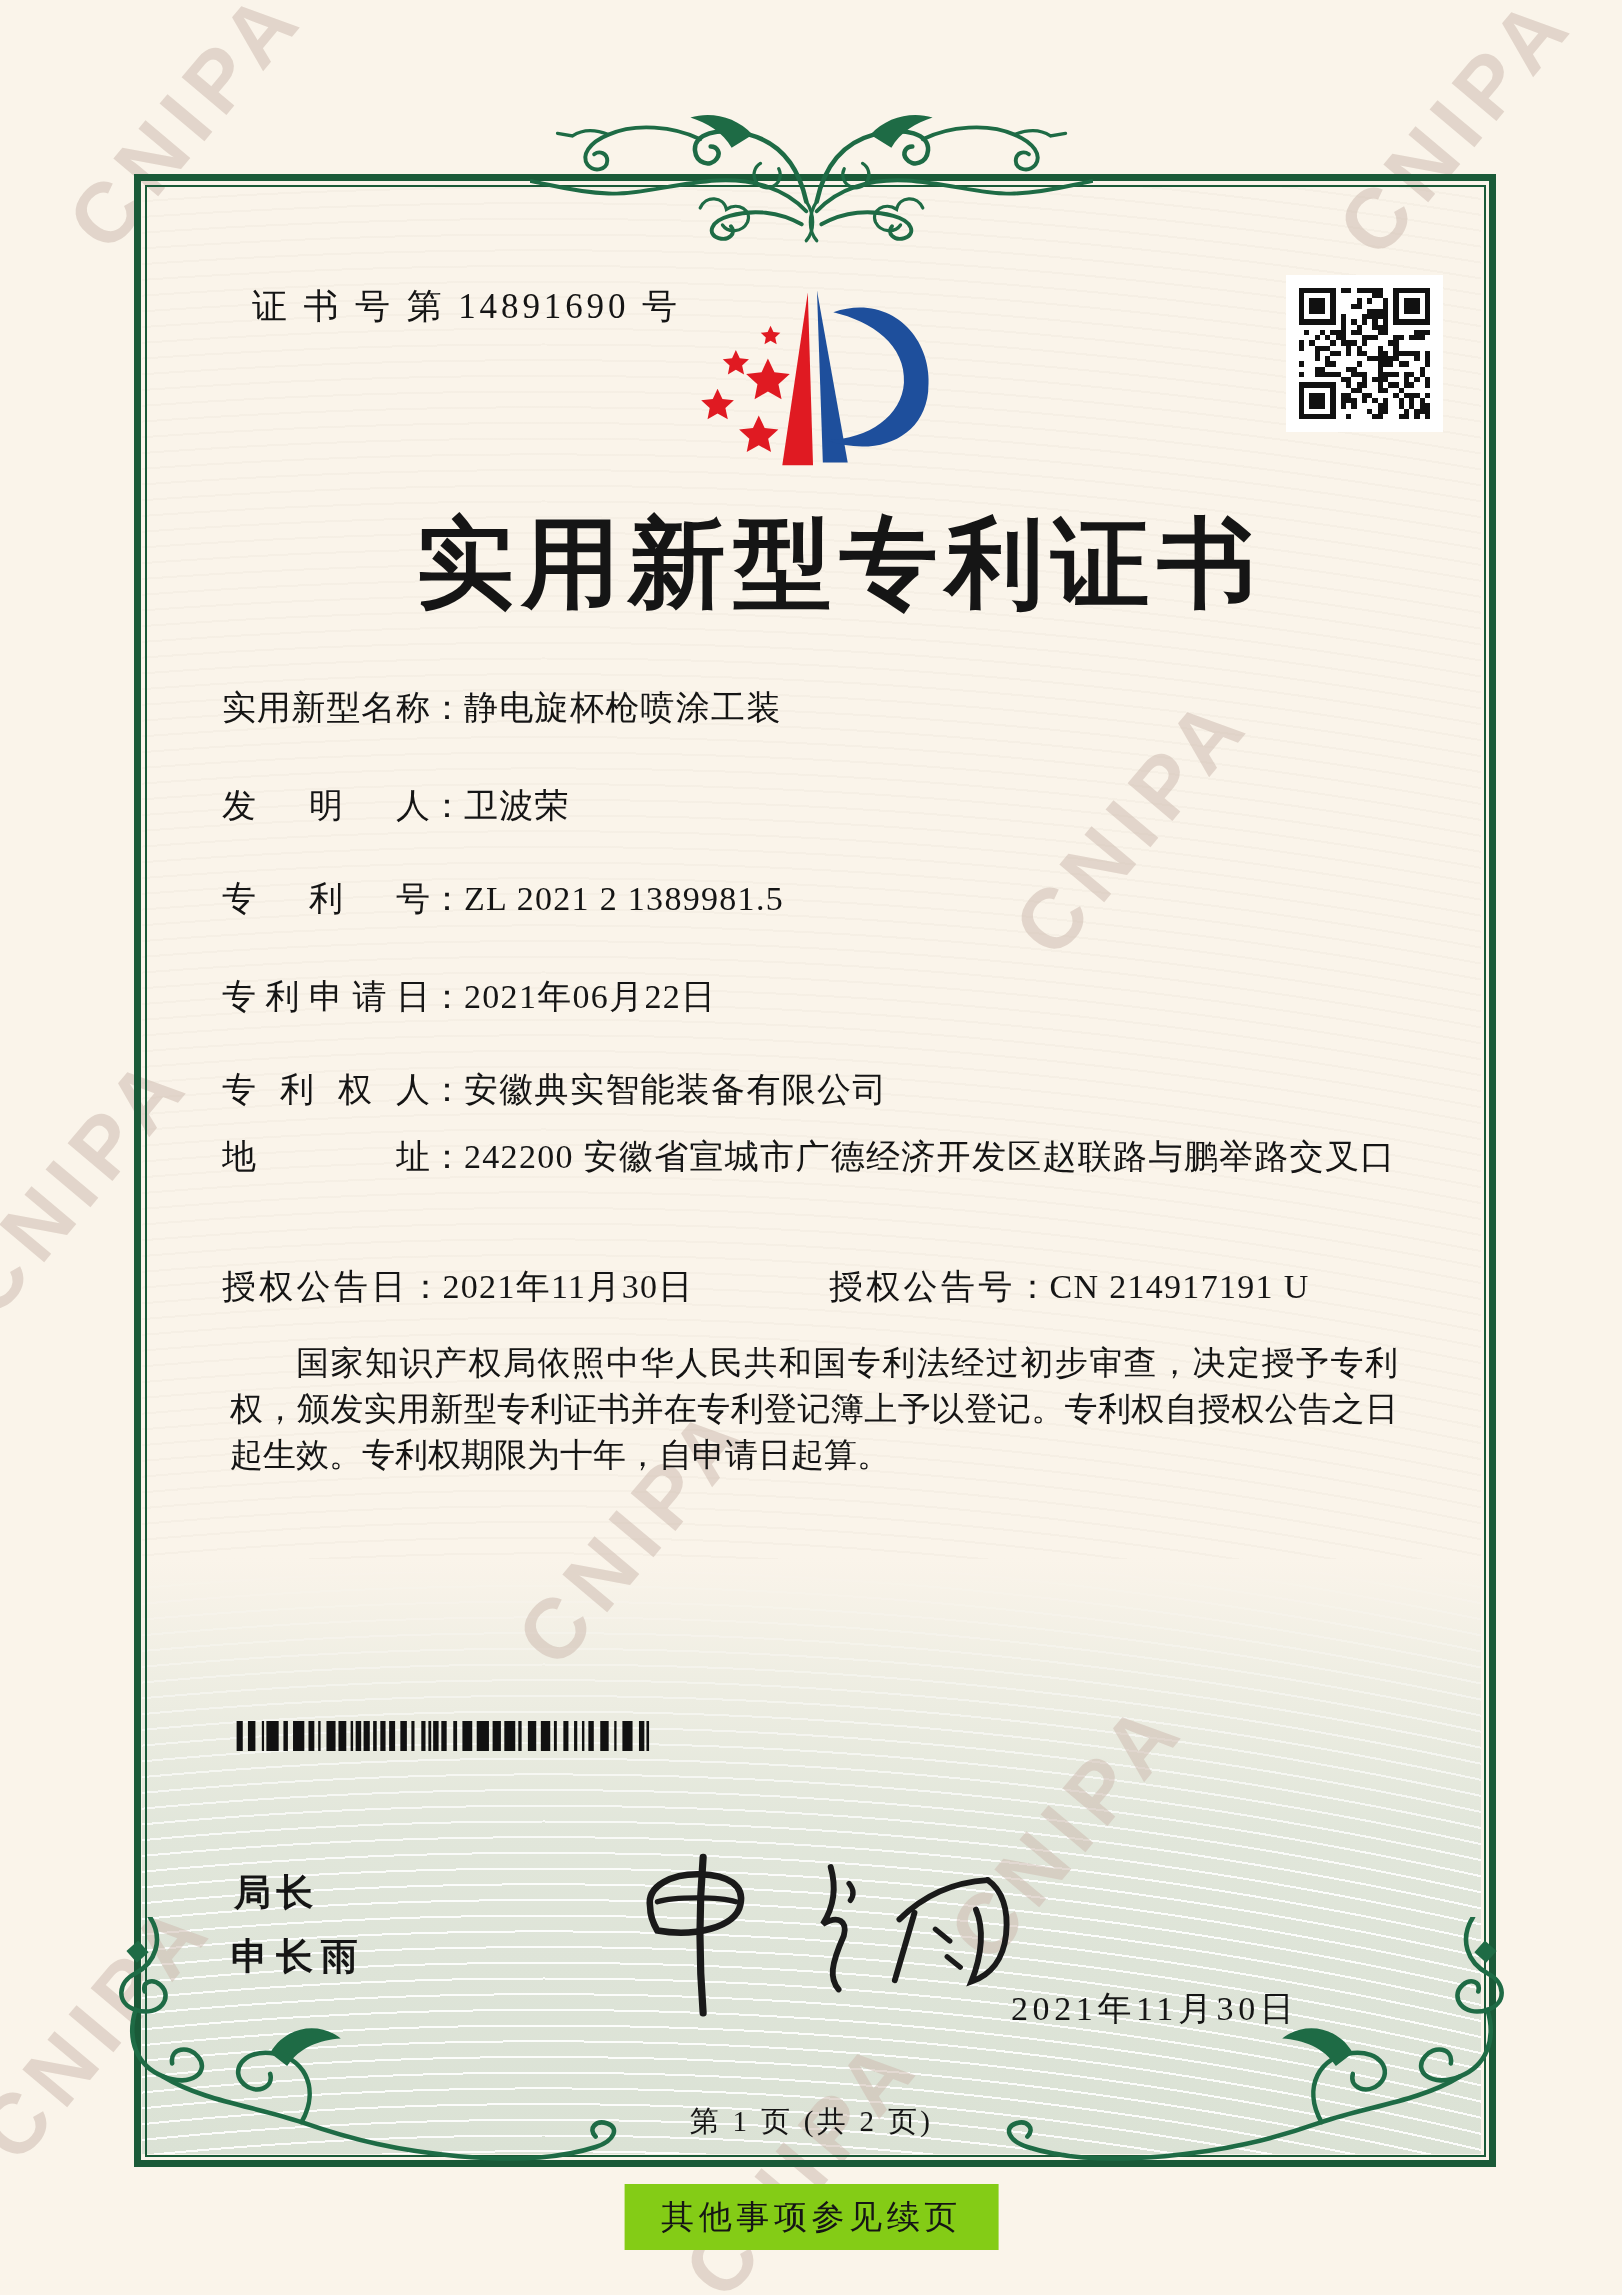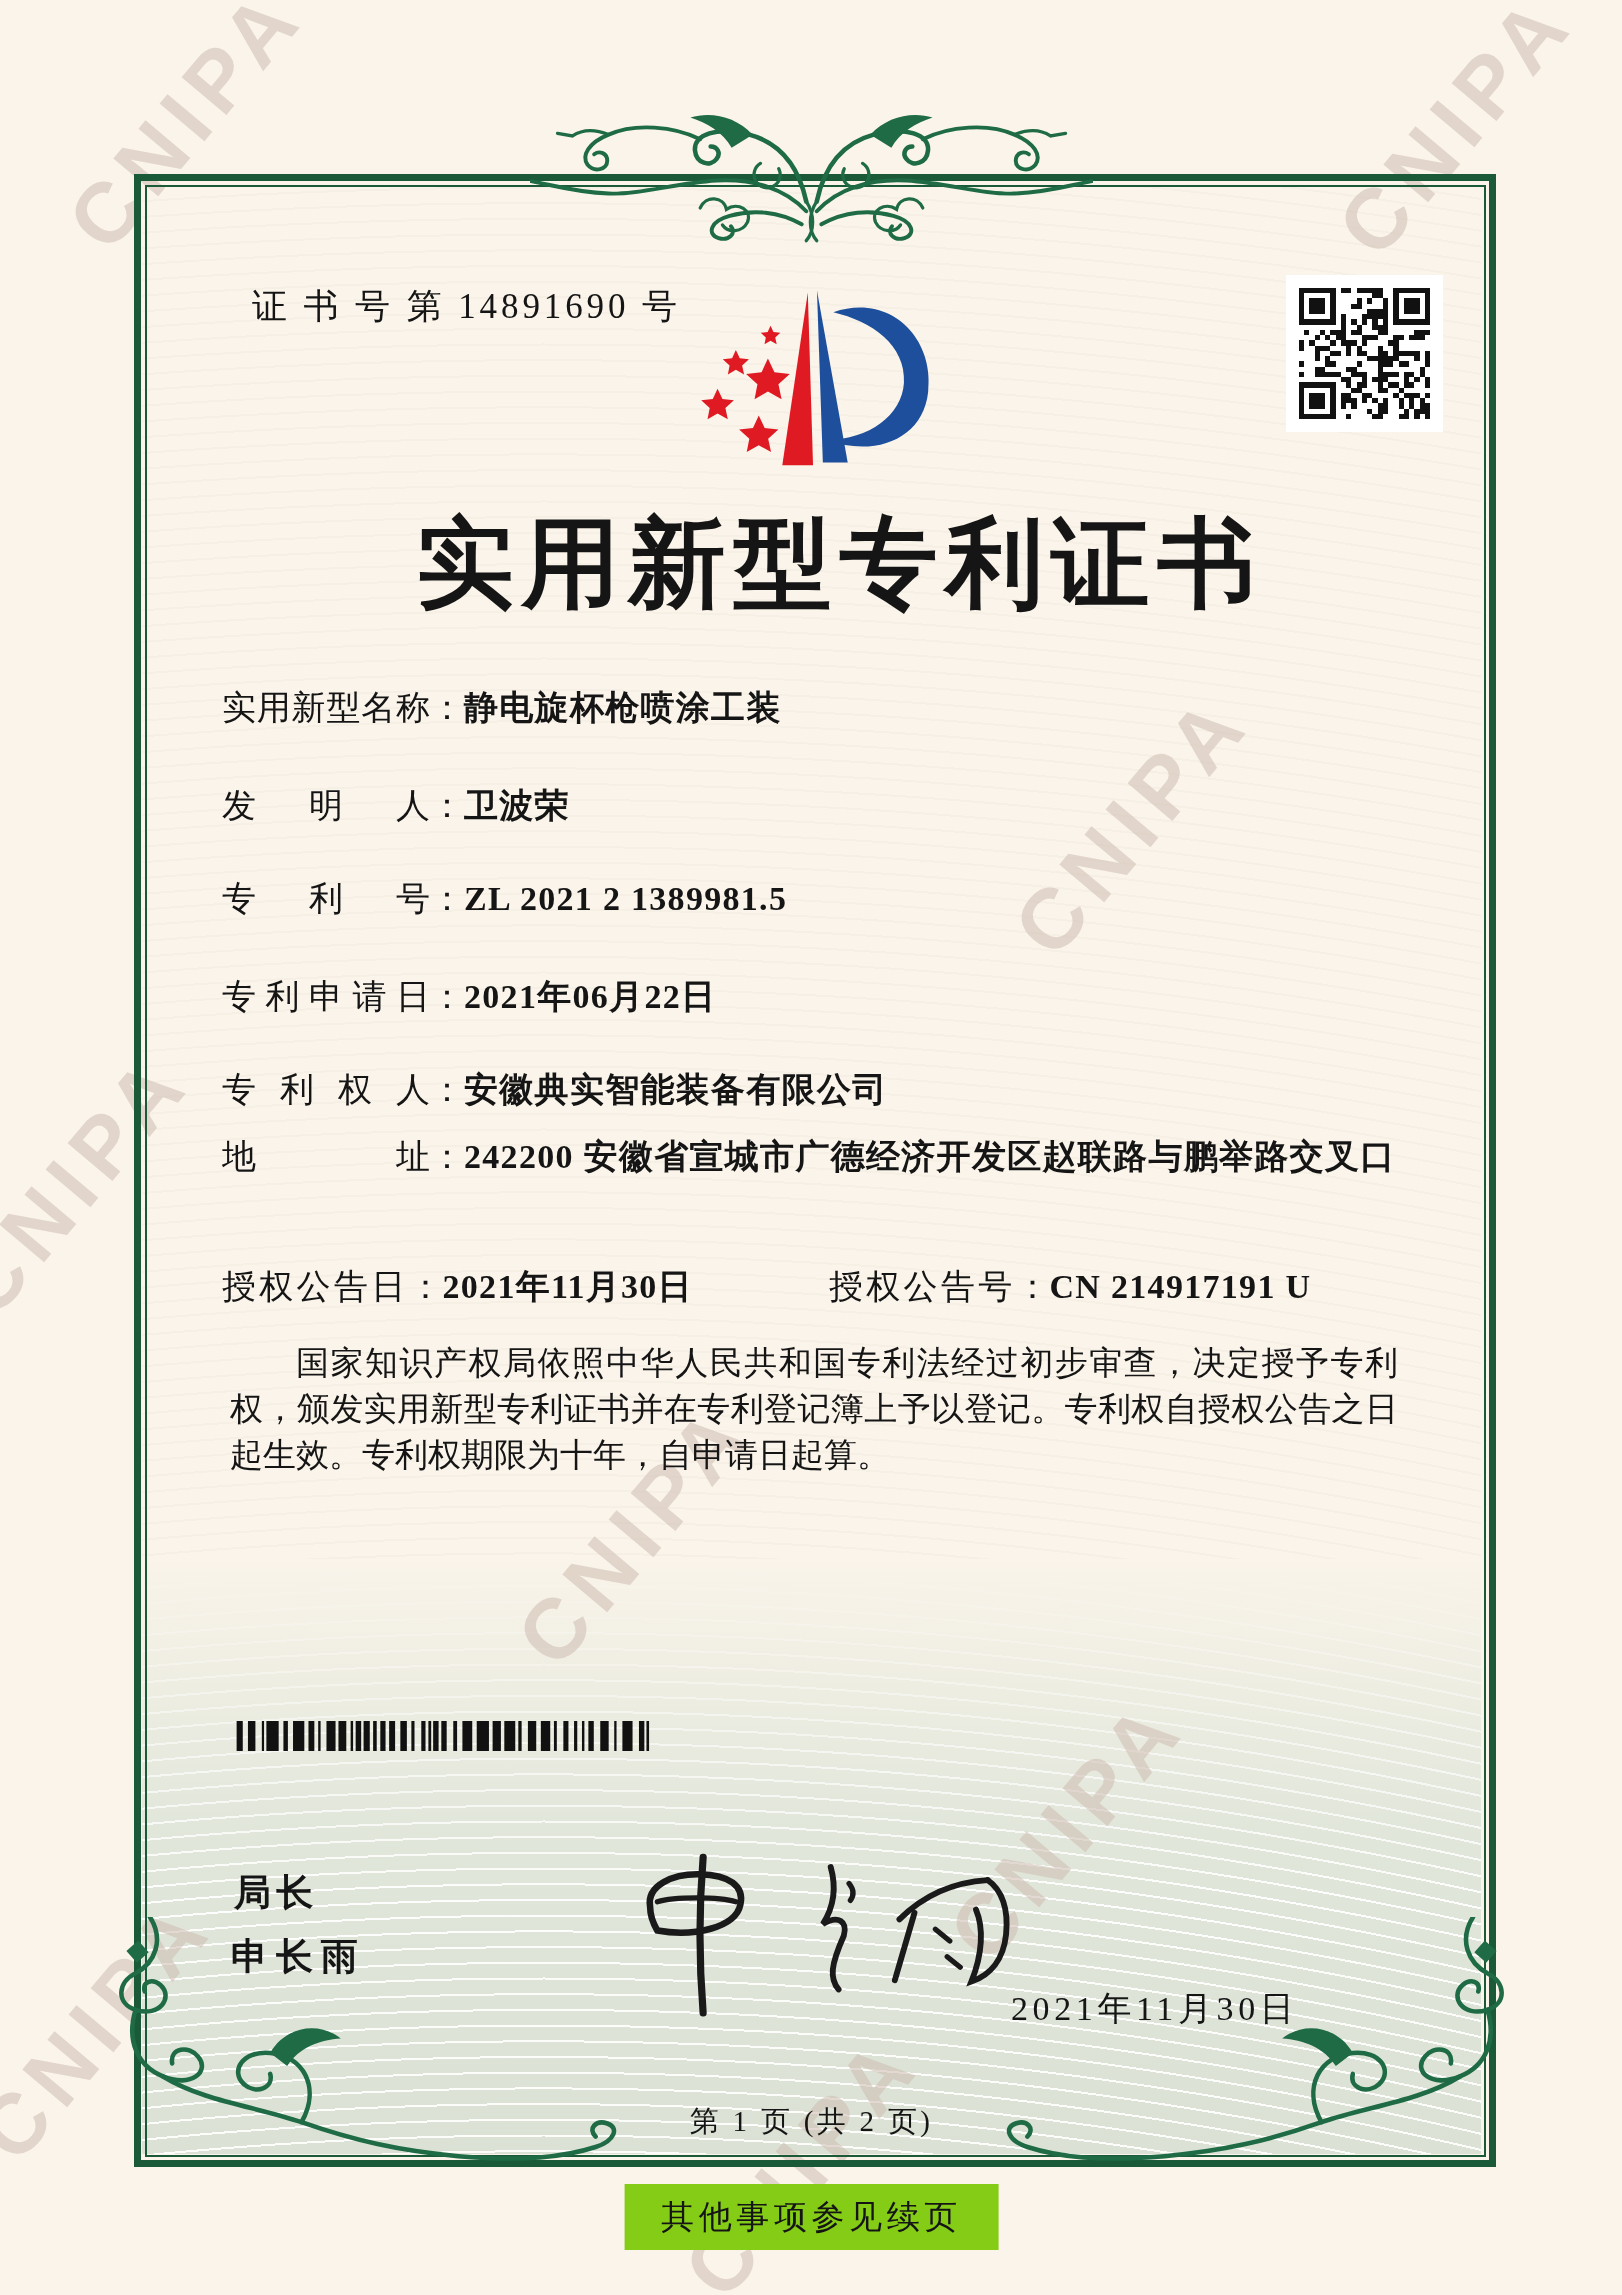--- a/index.html
+++ b/index.html
@@ -36,21 +36,21 @@
   .cert-no{position:absolute;left:252px;top:283px;font-size:35px;letter-spacing:3.9px;z-index:5;}
   .logo{position:absolute;left:694px;top:287px;width:242px;height:185px;z-index:5;}
   .qr-box{position:absolute;left:1286px;top:275px;width:157px;height:157px;background:#fff;z-index:5;}
   .qr-box svg{position:absolute;left:13px;top:13px;width:131px;height:131px;}
   .doc-title{position:absolute;left:0;top:499px;width:100%;text-align:center;
     font-size:98px;font-weight:700;letter-spacing:7.9px;z-index:5;margin-left:28px;}
   
   .row{position:absolute;left:222px;font-size:34px;line-height:43px;z-index:5;white-space:nowrap;}
   .flabel{display:inline-block;width:208px;text-align:justify;text-align-last:justify;vertical-align:top;}
   .colon{vertical-align:top;}
-  .fvalue{letter-spacing:1.3px;vertical-align:top;font-weight:bold;}
+  .fvalue{letter-spacing:1.3px;vertical-align:top;}
   .row.addr .fvalue{display:inline-block;width:1021px;white-space:normal;line-height:43px;}
   .grant-left .flabel{width:auto;text-align:left;text-align-last:auto;letter-spacing:3.3px;}
   .grant-right{position:absolute;left:607px;top:0;}
   .grant-right .flabel{width:auto;text-align:left;text-align-last:auto;letter-spacing:3.3px;}
   
   .body-text{position:absolute;left:222px;top:1332px;width:1184px;z-index:5;
     font-size:33px;line-height:46px;text-align:justify;}
   .body-text p{margin:8px;text-indent:2em;}
   
   .barcode{position:absolute;left:234px;top:1721px;width:419px;height:30px;z-index:5;}

